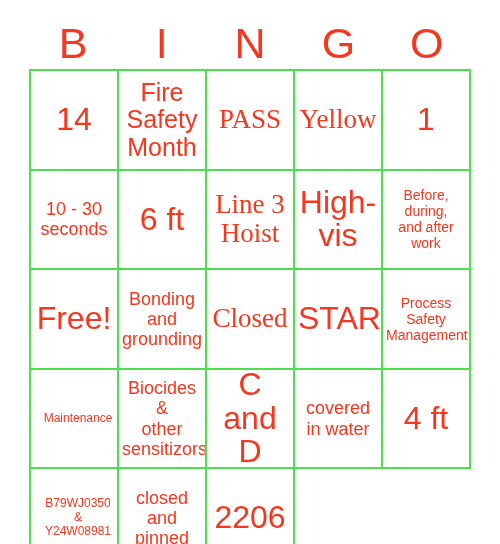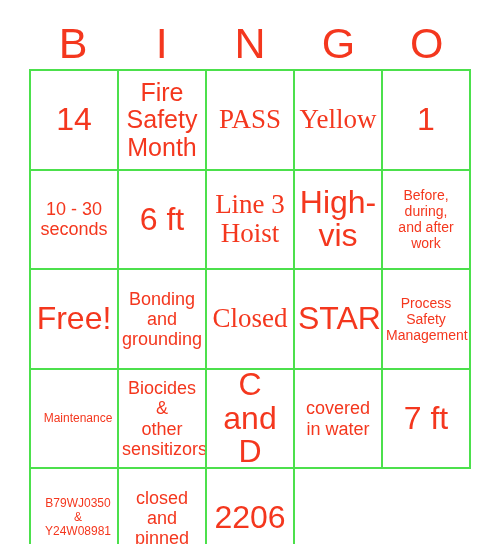--- a/index.html
+++ b/index.html
@@ -183,21 +183,21 @@
     <div class="cell fs-xxl">
       <span class="cell-text">C and
 D</span>
     </div>
 
     <div class="cell fs-md">
       <span class="cell-text">covered
 in water</span>
     </div>
     <div class="cell fs-xxl">
-      <span class="cell-text">7 ft</span>
+      <span class="cell-text">4 ft</span>
     </div>
     <div class="cell fs-xs">
       <span class="cell-text">B79WJ0350
 &amp;
 Y24W08981</span>
     </div>
     <div class="cell fs-md">
       <span class="cell-text">closed
 and
 pinned</span>

